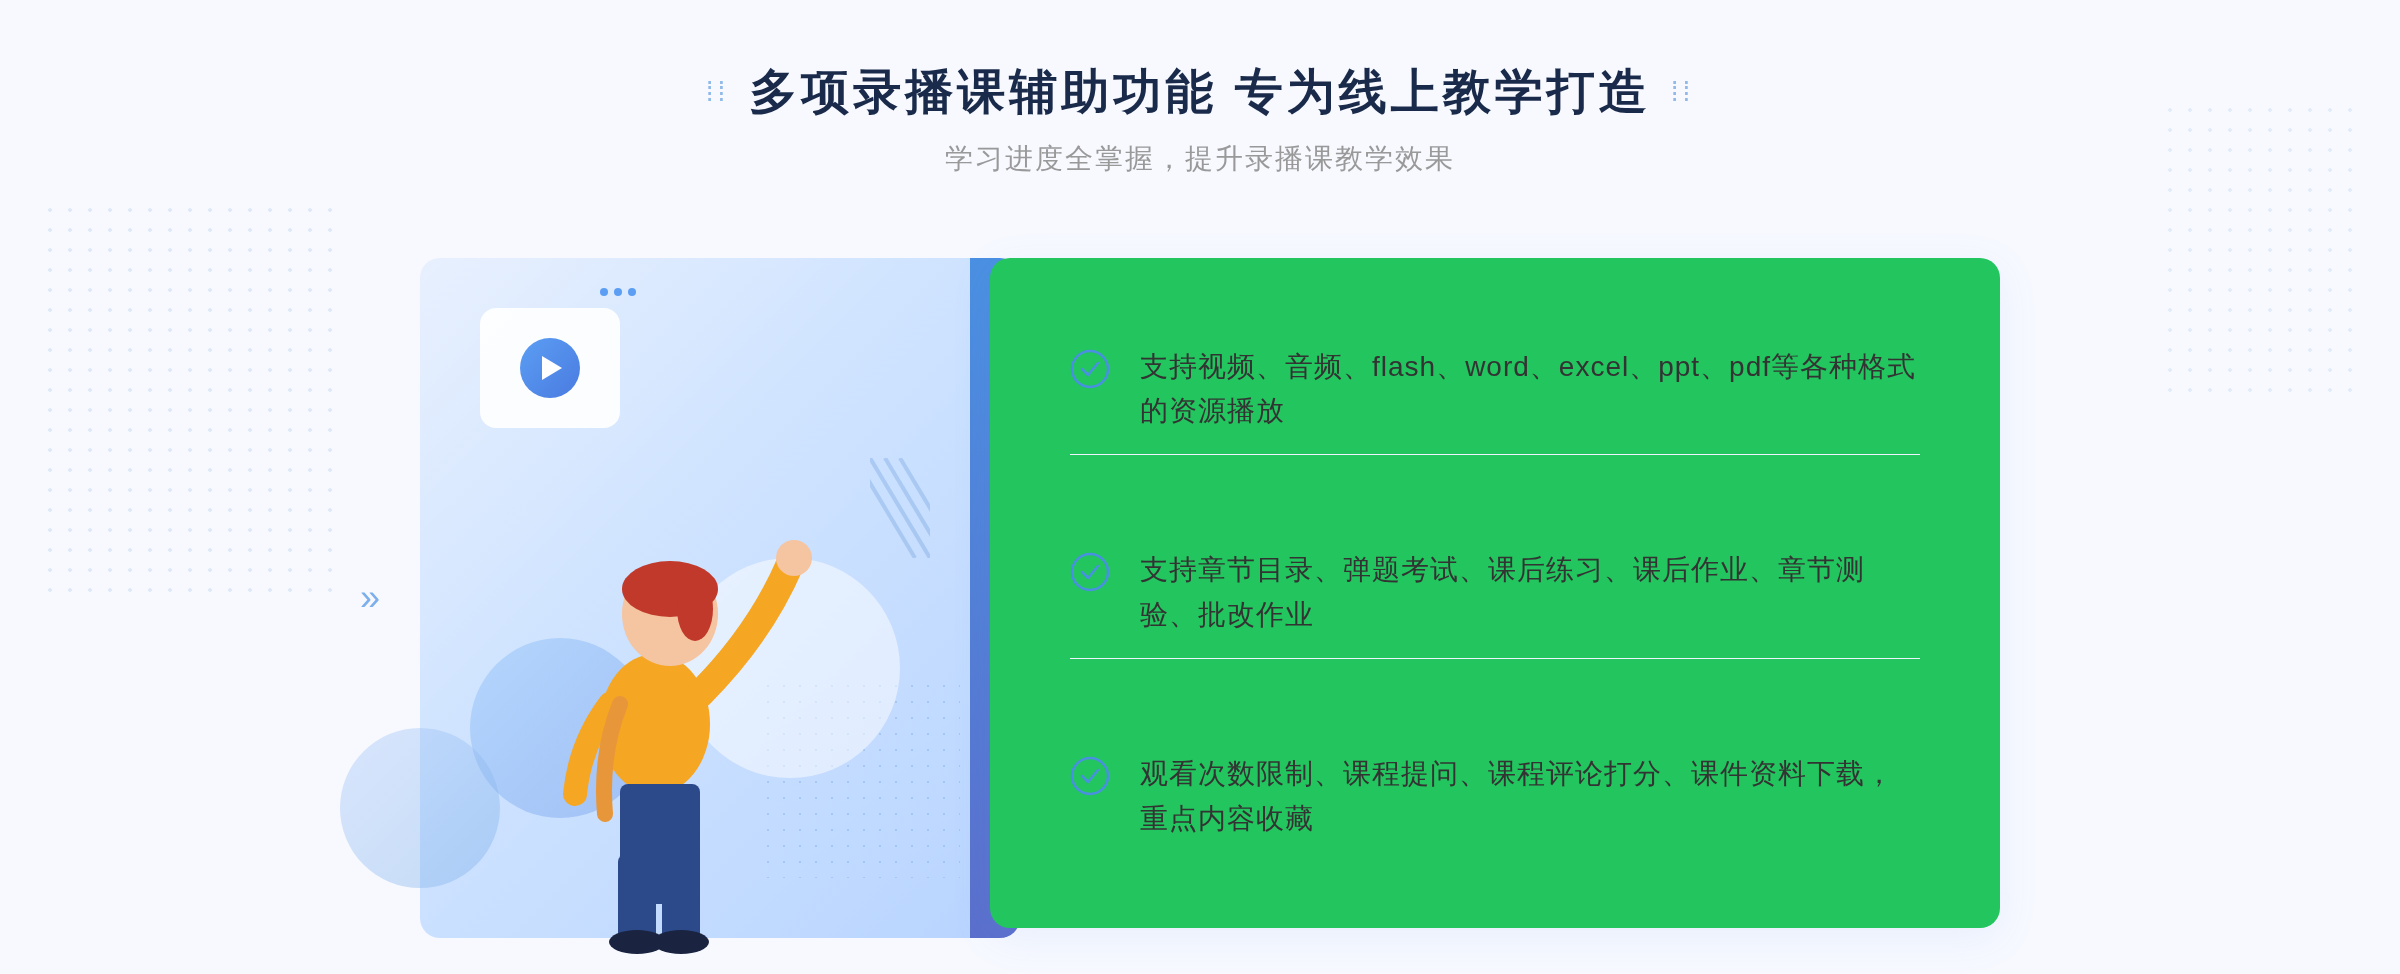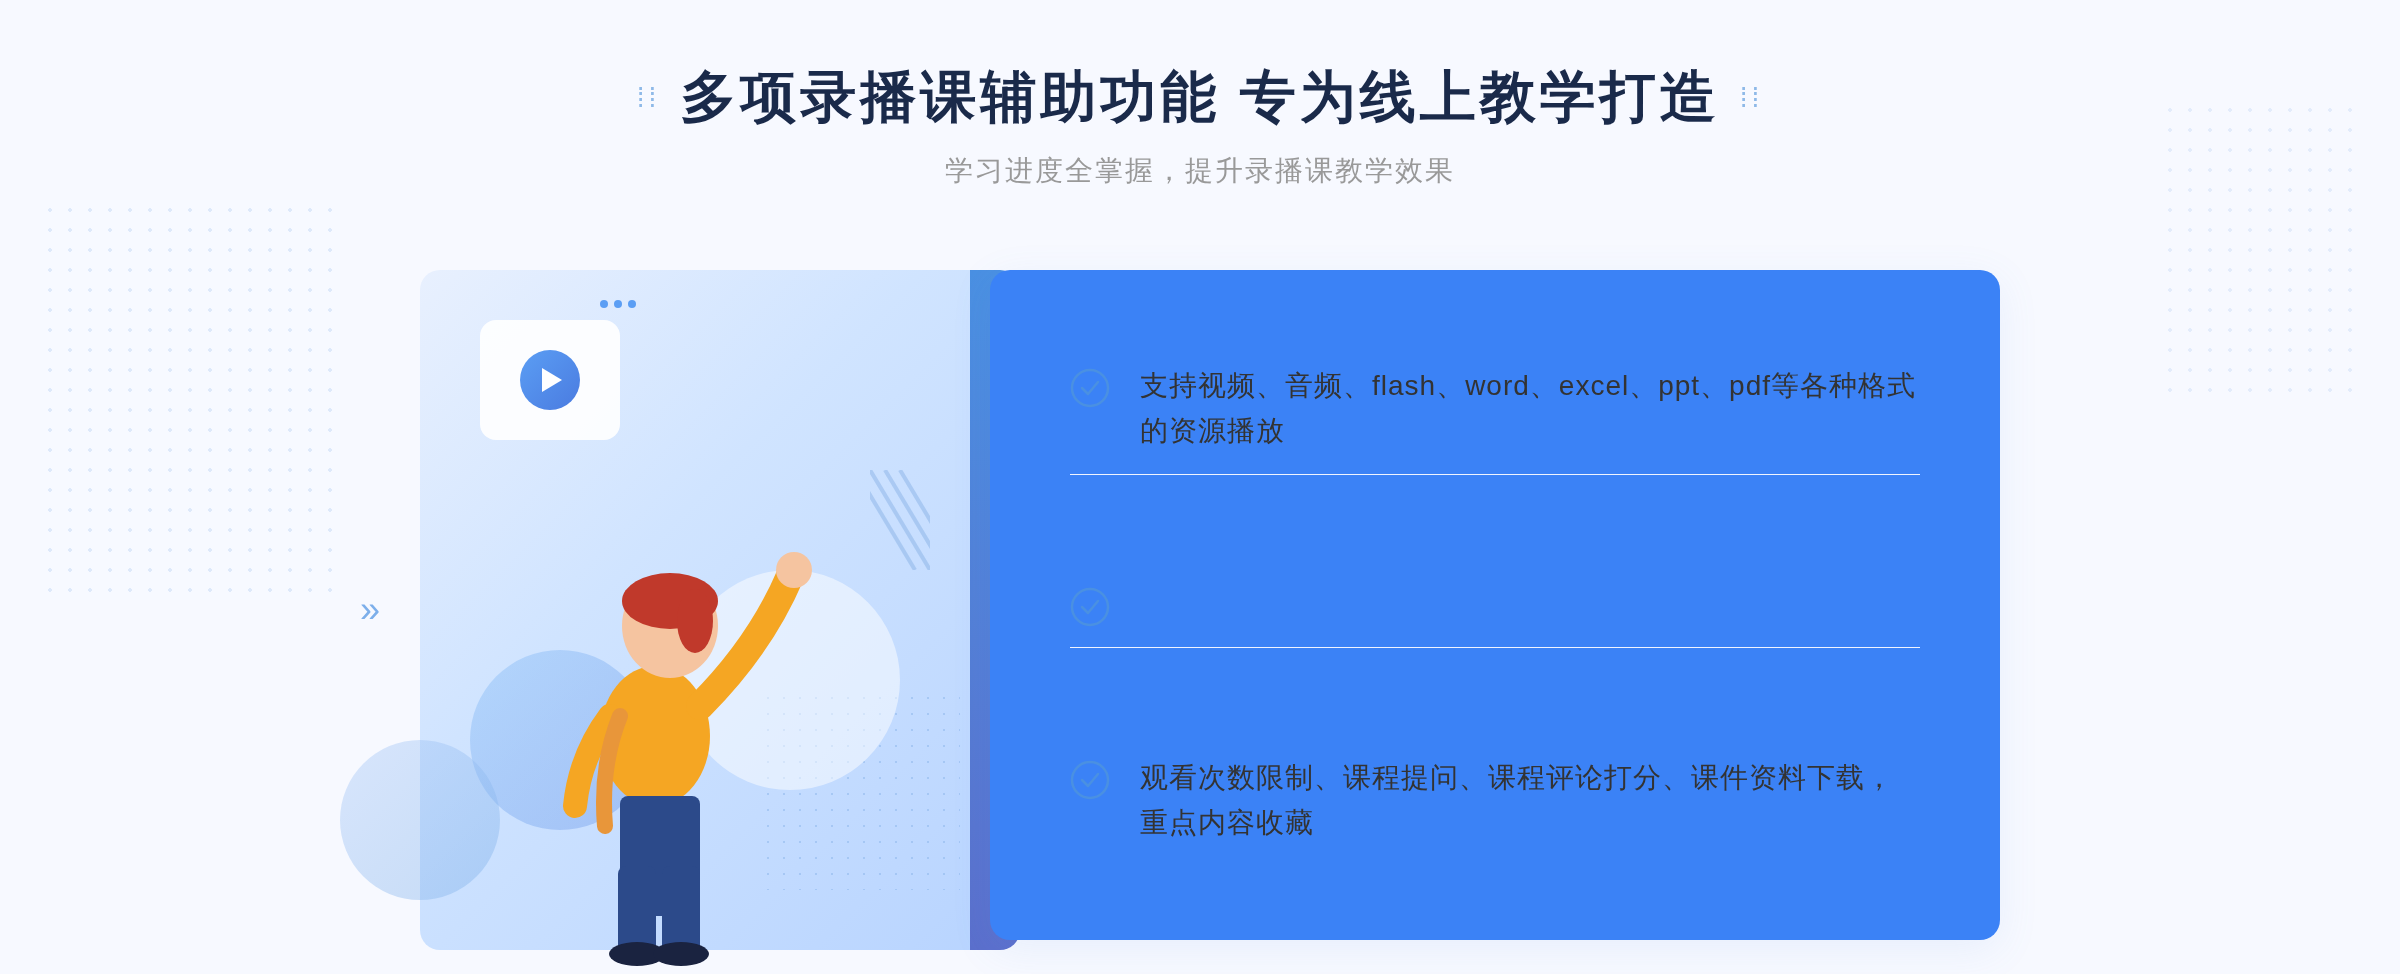--- a/index.html
+++ b/index.html
@@ -43,21 +43,21 @@
     }
 
     .header-dots {
       color: #4a90d9;
       font-size: 28px;
       letter-spacing: 4px;
       opacity: 0.6;
     }
 
     .main-title {
-      font-size: 56px;
+      font-size: 48px;
       font-weight: 700;
       color: #1a2a4a;
       letter-spacing: 4px;
     }
 
     .sub-title {
       font-size: 28px;
       color: #999;
       margin-top: 16px;
       letter-spacing: 2px;
@@ -205,21 +205,21 @@
       position: absolute;
       top: 200px;
       right: 70px;
       width: 60px;
       height: 100px;
     }
 
     
     .right-panel {
       flex: 1;
-      background: #3b82f6;
+      background: #22c55e;
       border-radius: 20px;
       margin-left: -30px;
       margin-top: 30px;
       height: 670px;
       padding: 30px 80px;
       display: flex;
       flex-direction: column;
       justify-content: space-around;
       box-shadow: 0 10px 40px rgba(100, 150, 230, 0.1);
       position: relative;
@@ -399,20 +399,21 @@
         <span class="feature-text">支持视频、音频、flash、word、excel、ppt、pdf等各种格式的资源播放</span>
       </div>
 
       <div class="feature-item">
         <div class="check-icon">
           <svg viewBox="0 0 40 40" fill="none" xmlns="http://www.w3.org/2000/svg">
             <circle cx="20" cy="20" r="18" stroke="#4a90e2" stroke-width="2.5" fill="none"></circle>
             <polyline points="12,20 18,26 28,14" stroke="#4a90e2" stroke-width="2.5" stroke-linecap="round" stroke-linejoin="round" fill="none"></polyline>
           </svg>
         </div>
+        <span class="feature-text">支持章节目录、弹题考试、课后练习、课后作业、章节测验、批改作业</span>
       </div>
 
       <div class="feature-item">
         <div class="check-icon">
           <svg viewBox="0 0 40 40" fill="none" xmlns="http://www.w3.org/2000/svg">
             <circle cx="20" cy="20" r="18" stroke="#4a90e2" stroke-width="2.5" fill="none"></circle>
             <polyline points="12,20 18,26 28,14" stroke="#4a90e2" stroke-width="2.5" stroke-linecap="round" stroke-linejoin="round" fill="none"></polyline>
           </svg>
         </div>
         <span class="feature-text">观看次数限制、课程提问、课程评论打分、课件资料下载，重点内容收藏</span>

